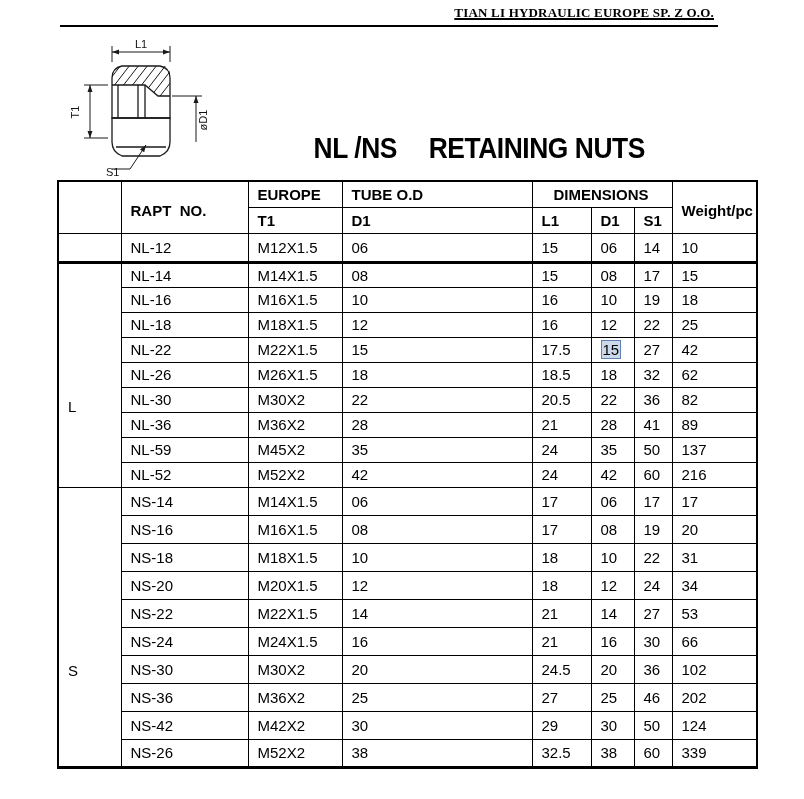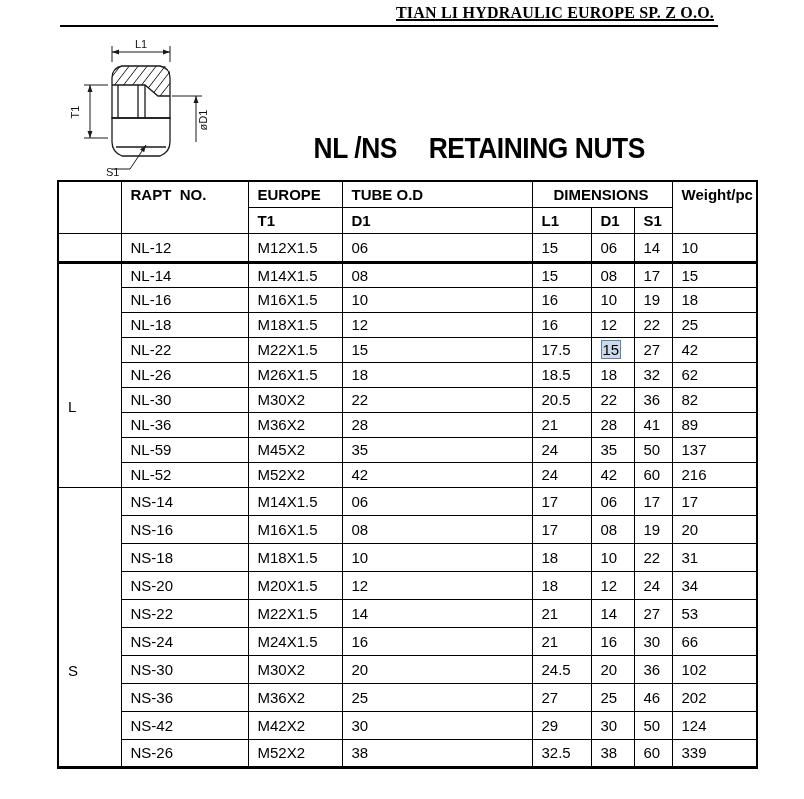--- a/index.html
+++ b/index.html
@@ -8,21 +8,21 @@
     font-family:"Liberation Sans", sans-serif; color:#000;
     overflow:hidden;
   }
 
   
   .company-rule {
     position:absolute; left:60px; top:1px; width:658px; height:24px;
     border-bottom:2.5px solid #000; text-align:right;
   }
   .company-name {
-    font-family:"Liberation Serif", serif; font-weight:bold; font-size:16px;
+    font-family:"Liberation Serif", serif; font-weight:bold; font-size:13px;
     letter-spacing:.2px; text-decoration:underline; text-decoration-thickness:2px;
     line-height:24px; padding-right:4px; white-space:pre;
   }
 
   
   .drawing { position:absolute; left:50px; top:28px; }
   .drawing text { font-family:"Liberation Sans", sans-serif; font-size:11px; fill:#111; }
 
   
   .title {
@@ -38,21 +38,21 @@
     border-collapse:collapse; table-layout:fixed;
     border:2px solid #000; border-bottom:3px solid #000;
     font-size:15px; color:#000;
   }
   table.spec th, table.spec td {
     border:1.5px solid #000; padding:0 2px 0 9px; text-align:left;
     vertical-align:middle; overflow:hidden; white-space:pre;
   }
   table.spec thead tr { height:26px; }
   table.spec th { font-weight:bold; }
-  table.spec th.vtop { vertical-align:top; padding-top:4px; }
+  table.spec th.vtop { vertical-align:top; padding-top:20px; }
   table.spec th.center { text-align:center; padding-left:0; }
   tr.g0 { height:29px;padding-left:48px; }
   tr.g1 { height:25px; }
   tr.g2 { height:28px; }
   tr.thick-bottom td { border-bottom:3.5px solid #000; }
   td.series { vertical-align:top; }
   td.series.series-1 { padding-top:62px; }
   td.series.series-2 { padding-top:88px; }
   .selected {
     background:#ccd9ea; border:1.5px solid #6080b0; padding:0 1px;

